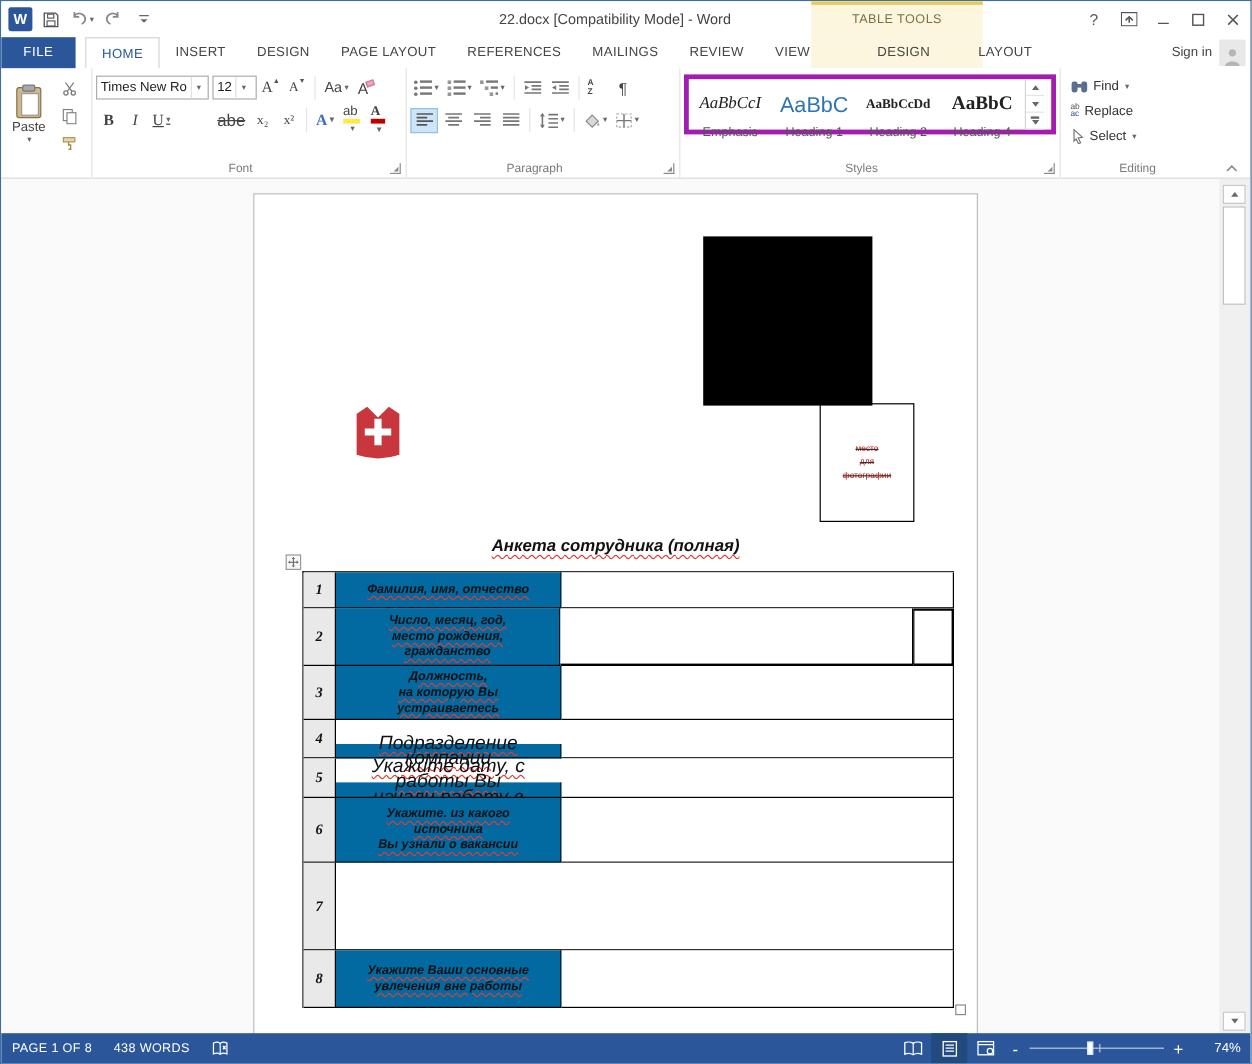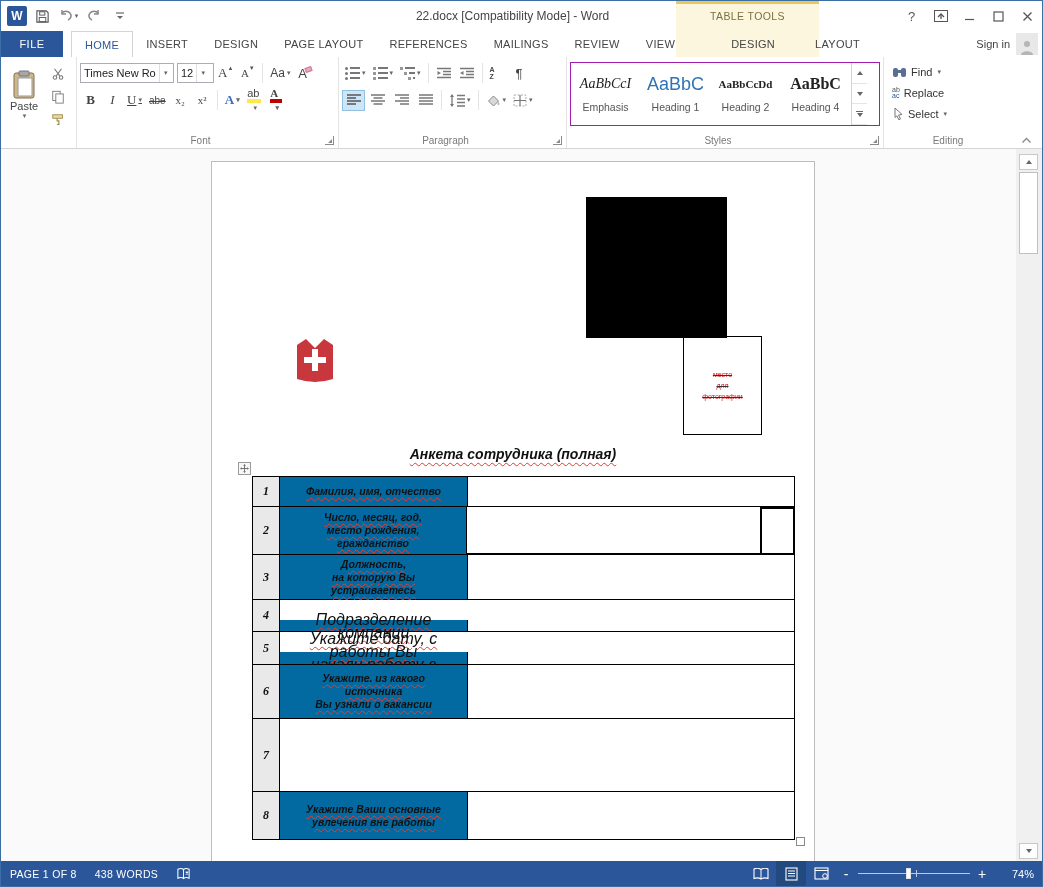--- a/index.html
+++ b/index.html
@@ -51,21 +51,21 @@
   .font-row { display:flex; align-items:center; height:24px; gap:1px; }
   .combo { height:20px; border:1px solid #abadb3; display:flex; align-items:center; font-size:11px; color:#222; background:#fff; }
   .combo .cval { padding:0 3px; overflow:hidden; white-space:nowrap; }
   .combo .carr { width:13px; height:100%; display:flex; align-items:center; justify-content:center; font-size:7px; color:#666; border-left:1px solid #e0e0e0; }
   .fname { width:94px; }
   .fsize { width:37px; margin-left:2px; }
   .fmt-btn { height:22px; min-width:21px; font-size:13px; padding:0 2px; }
   .b { font-weight:bold; font-family:"Liberation Serif", serif; }
   .i { font-style:italic; font-family:"Liberation Serif", serif; }
   .u { text-decoration:underline; font-family:"Liberation Serif", serif; }
-  .strike { text-decoration:line-through; font-size:10px; }
+  .strike { text-decoration:line-through; font-size:14px;margin-left:32px; }
   .sub-sup { font-size:11px; font-family:"Liberation Serif", serif; }
   .fx-a { color:#3b6cc7; font-weight:bold; font-family:"Liberation Serif", serif; }
   .hl-btn, .fc-btn { position:relative; flex-direction:column; line-height:10px; font-size:11px; }
   .hl-bar { display:block; width:14px; height:4px; background:#ffe94a; margin-top:1px; }
   .fc-bar { display:block; width:12px; height:4px; background:#c00000; margin-top:1px; }
   .grow-shrink { position:relative; font-family:"Liberation Serif", serif; }
   .tiny-tri { font-size:6px; position:relative; top:-5px; color:#555; }
   .eraser { display:inline-block; width:7px; height:5px; background:#f2a5b9; border:1px solid #c97e95; transform:rotate(-20deg); margin-left:-2px; margin-top:-8px; }
   .vsep { width:1px; background:#e4e4e4; margin:2px 3px; align-self:stretch; }
 
@@ -77,21 +77,21 @@
   .dot { width:3px; height:3px; background:#777; border-radius:50%; }
   .sq { width:3px; height:3px; background:#999; }
   .lr-ln { flex:1; height:1.5px; background:#777; }
   .align-btn { width:23px; height:21px; }
   .align-btn.active { background:#cde6f7; border-color:#92c0e0; }
   .sort-icon { position:relative; font-size:7px; font-weight:bold; color:#444; line-height:7px; display:flex; flex-direction:column; align-items:flex-start; }
   .pilcrow { font-size:13px; color:#444; }
 
   
   .g-styles { width:317px; }
-  .style-gallery { display:flex; border:1px solid #a21caf; height:64px; margin-top:1px; }
+  .style-gallery { display:flex; border:4px solid #a21caf; height:50px; margin-top:1px; }
   .style-card { width:70px; padding-top:6px; text-align:center; border-right:1px solid transparent; }
   .sprev { display:block; height:30px; line-height:30px; white-space:nowrap; overflow:hidden; color:#222; }
   .sname { display:block; font-size:10.5px; color:#555; margin-top:2px; }
   .prev-emphasis { font-family:"Liberation Serif", serif; font-style:italic; font-size:14px; }
   .prev-h1 { font-size:18px; color:#2e74b5; }
   .prev-h2 { font-family:"Liberation Serif", serif; font-weight:bold; font-size:11px; }
   .prev-h4 { font-family:"Liberation Serif", serif; font-weight:bold; font-size:16px; }
   .gal-scroll { width:16px; display:flex; flex-direction:column; border-left:1px solid #d4d4d4; }
   .gal-btn { flex:1; display:flex; align-items:center; justify-content:center; border-bottom:1px solid #e4e4e4; }
   .tri-up { width:0; height:0; border-left:3.5px solid transparent; border-right:3.5px solid transparent; border-bottom:4px solid #666; }

